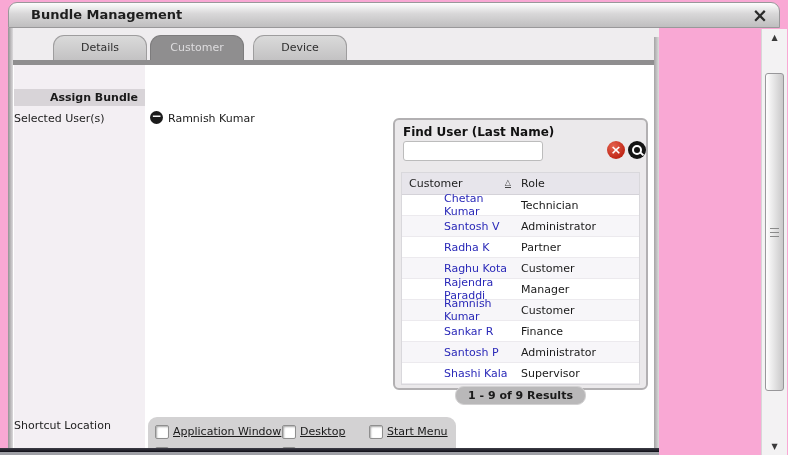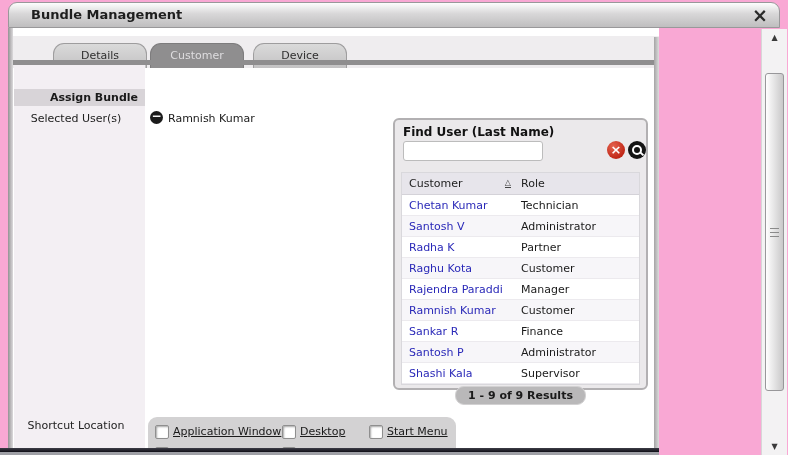--- a/index.html
+++ b/index.html
@@ -13,32 +13,32 @@
     border-radius:9px 9px 0 0;}
   .titlebar-text{position:absolute;left:22px;top:4px;font-weight:bold;font-size:13px;color:#1e1e1e;}
   .close-btn{position:absolute;right:11px;top:-1px;font-size:19px;font-weight:900;color:#2a2a2a;cursor:pointer;line-height:26px;}
 
   
   .dialog-left-border{left:8px;top:28px;width:5px;height:421px;background:linear-gradient(to right,#949294,#dcdadc);}
   .content{left:13px;top:28px;width:646px;height:427px;background:#fff;overflow:hidden;}
   .content-right-border{position:absolute;right:0;top:9px;width:5px;height:418px;background:linear-gradient(to right,#a5a4a5,#dddcdd);}
 
   
-  .tabstrip{position:absolute;left:0;top:8px;width:646px;height:32px;background:#efedef;}
+  .tabstrip{position:absolute;left:0;top:0;width:646px;height:32px;background:#efedef;}
   .tab{position:absolute;top:7px;height:25px;width:94px;box-sizing:border-box;border:1px solid #9e9d9e;border-bottom:none;
     border-radius:11px 11px 0 0;background:linear-gradient(#dadada,#c3c2c3);text-align:center;line-height:24px;color:#2e2e2e;cursor:pointer;}
   .tab.active{background:#8f8e8f;color:#dedddf;border-color:#7d7c7d;}
   .tab-underline{position:absolute;left:0;top:32px;width:646px;height:5px;background:#8f8e8f;}
 
   
   .left-col{position:absolute;left:1px;top:37px;width:131px;height:390px;background:#f3eff3;}
   .bundle-title{position:absolute;right:9px;top:40px;font-weight:bold;font-size:12.5px;color:#111;}
   .assign-bar{position:absolute;left:1px;top:61px;width:131px;height:17px;box-sizing:border-box;background:#d8d4d8;
     font-weight:bold;text-align:right;padding-right:7px;line-height:17px;}
-  .field-label{position:absolute;left:1px;width:131px;box-sizing:border-box;text-align:center;padding-right:7px;color:#222;}
+  .field-label{position:absolute;left:1px;width:131px;box-sizing:border-box;text-align:left;padding-right:7px;color:#222;}
   .minus-icon{position:absolute;left:137px;top:83px;width:13px;height:13px;border-radius:50%;background:#1b1b1b;
     color:#fff;text-align:center;line-height:11px;font-size:12px;font-weight:bold;cursor:pointer;}
   .selected-name{position:absolute;left:155px;top:84px;}
 
   
   .find-panel{position:absolute;left:380px;top:90px;width:255px;height:272px;box-sizing:border-box;
     background:#ebe9eb;border:2px solid #b2b0b2;border-radius:6px;}
   .fp-title{position:absolute;left:8px;top:5px;font-weight:bold;font-size:12px;color:#111;}
   .fp-input{position:absolute;left:8px;top:21px;width:140px;height:20px;box-sizing:border-box;border:1px solid #bcbcbc;
     border-radius:3px;background:#fff;font:inherit;padding:0 4px;}
@@ -49,21 +49,21 @@
   .fp-search .lens{position:absolute;left:4px;top:4px;width:6px;height:6px;border:2px solid #fff;border-radius:50%;}
   .fp-search .handle{position:absolute;left:12px;top:12px;width:4px;height:2px;background:#fff;transform:rotate(45deg);}
 
   .fp-table{position:absolute;left:6px;top:52px;width:239px;background:#fff;border:1px solid #d9d8dc;box-sizing:border-box;}
   .fp-hrow{height:21px;background:#e7e5eb;display:flex;align-items:center;border-bottom:1px solid #d4d2d8;color:#222;}
   .fp-col1{width:106px;padding-left:7px;display:flex;justify-content:space-between;align-items:center;}
   .fp-col2{flex:1;padding-left:6px;}
   .sort-icon{font-size:8px;color:#444;border-bottom:1px solid #444;line-height:8px;margin-right:4px;cursor:pointer;}
   .fp-row{height:20px;display:flex;align-items:center;border-bottom:1px solid #eceaee;}
   .fp-row:nth-child(even){background:#f7f6f9;}
-  .link{color:#2a29b8;cursor:pointer;}
+  .link{color:#2a29b8;cursor:pointer;margin-left:35px;}
   .fp-pagination{position:absolute;left:0;width:100%;top:266px;text-align:center;font-weight:bold;}
   .page-pill{display:inline-block;background:#b9b8b9;border:1px solid #d2d1d2;border-radius:9px;
     padding:2px 12px;color:#1a1a1a;cursor:pointer;}
 
   
   .shortcut-panel{position:absolute;left:135px;top:389px;width:308px;height:38px;background:#d3d2d3;border-radius:9px 9px 0 0;}
   .cb-item{position:absolute;display:flex;gap:4px;text-decoration:underline;}
   .checkbox{width:12px;height:12px;background:#fff;border:1px solid #8f8f8f;border-radius:2px;
     box-shadow:inset 1px 1px 2px rgba(0,0,0,0.35);cursor:pointer;flex:0 0 auto;}
 

